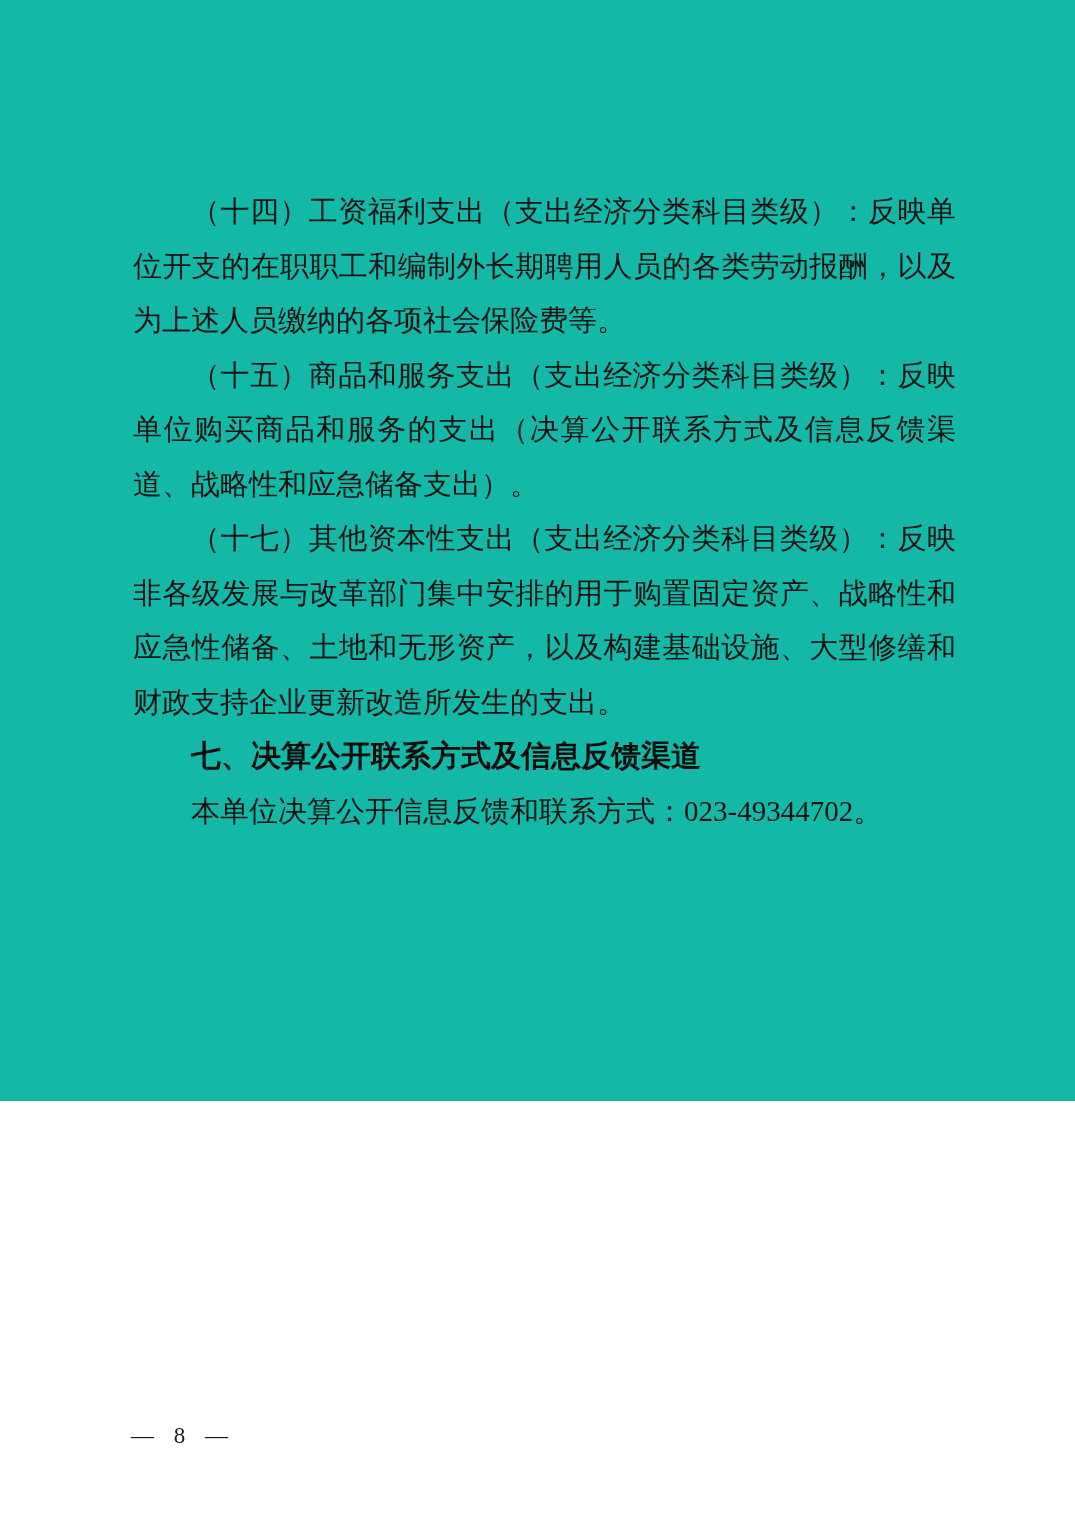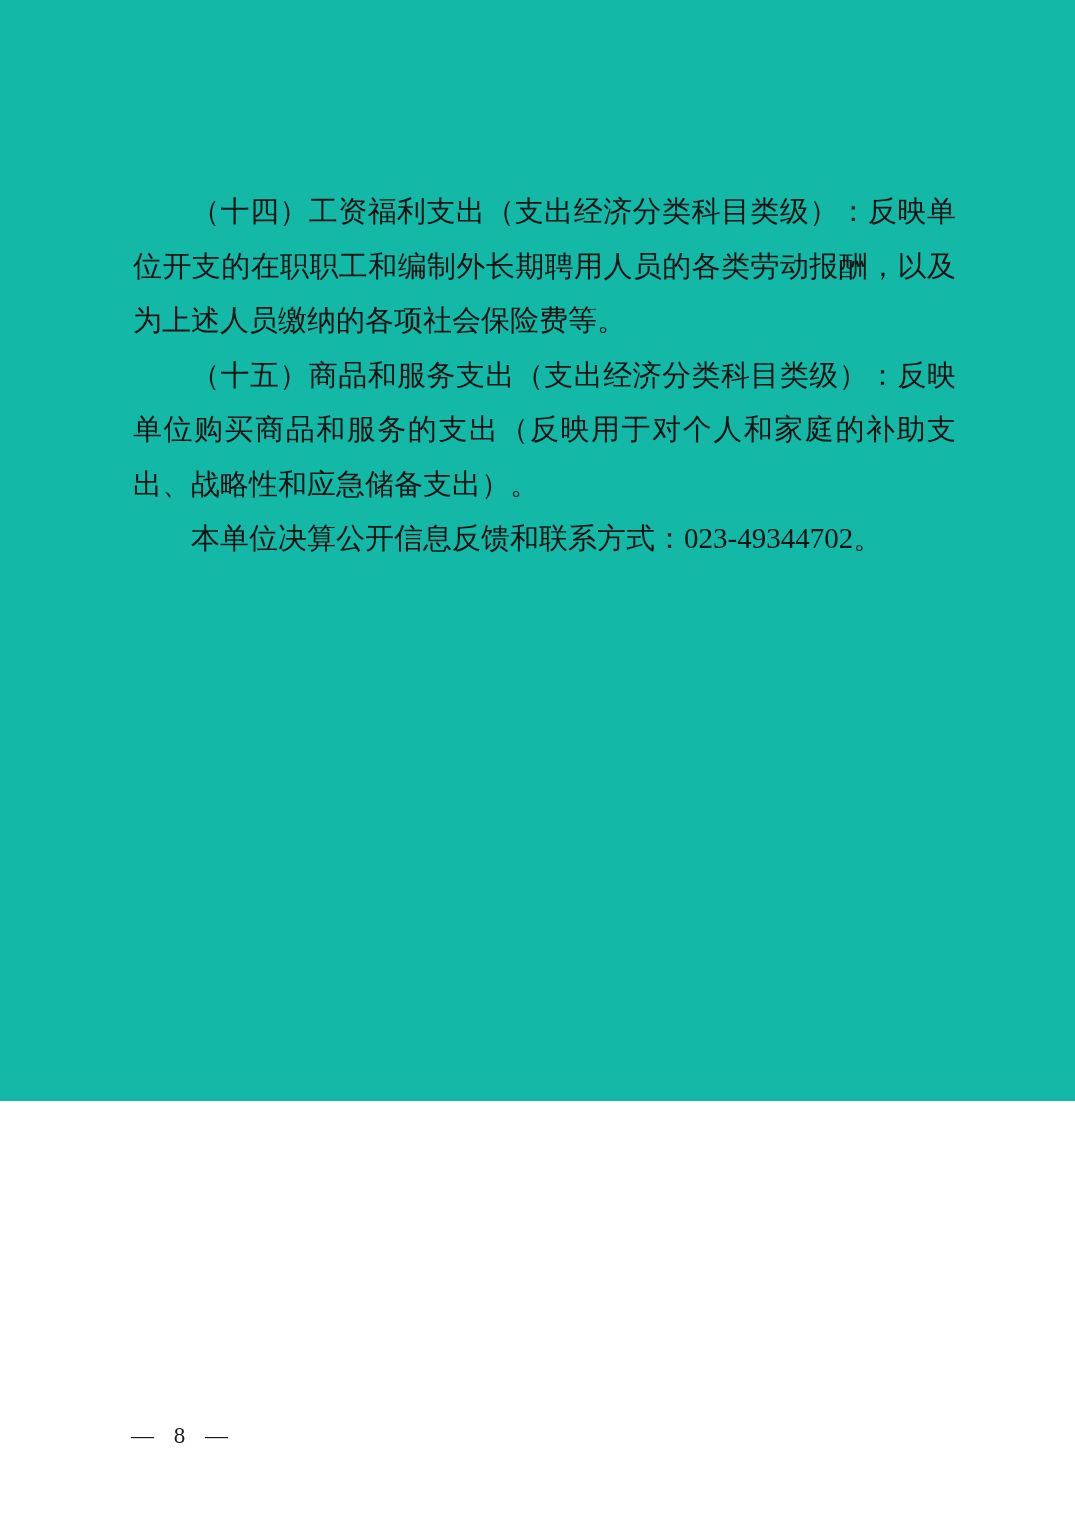--- a/index.html
+++ b/index.html
@@ -53,17 +53,19 @@
     color: #1a1a1a;
     font-family: "Liberation Serif", "DejaVu Serif", serif;
   }
 </style>
 </head>
 <body>
 
 <div class="page">
   <main class="content">
     <p class="para">（十四）工资福利支出（支出经济分类科目类级）：反映单位开支的在职职工和编制外长期聘用人员的各类劳动报酬，以及为上述人员缴纳的各项社会保险费等。</p>
-    <p class="para">（十五）商品和服务支出（支出经济分类科目类级）：反映单位购买商品和服务的支出（反映用于对个人和家庭的补助支出、战略性和应急储备支出）。</p>
+    <p class="para">（十五）商品和服务支出（支出经济分类科目类级）：反映单位购买商品和服务的支出（决算公开联系方式及信息反馈渠道、战略性和应急储备支出）。</p>
+    <p class="para">（十七）其他资本性支出（支出经济分类科目类级）：反映非各级发展与改革部门集中安排的用于购置固定资产、战略性和应急性储备、土地和无形资产，以及构建基础设施、大型修缮和财政支持企业更新改造所发生的支出。</p>
+    <h2 class="heading">七、决算公开联系方式及信息反馈渠道</h2>
     <p class="para contact">本单位决算公开信息反馈和联系方式：023-49344702。</p>
   </main>
   <div class="pagenum">— 8 —</div>
 </div>
 
 </body></html>

